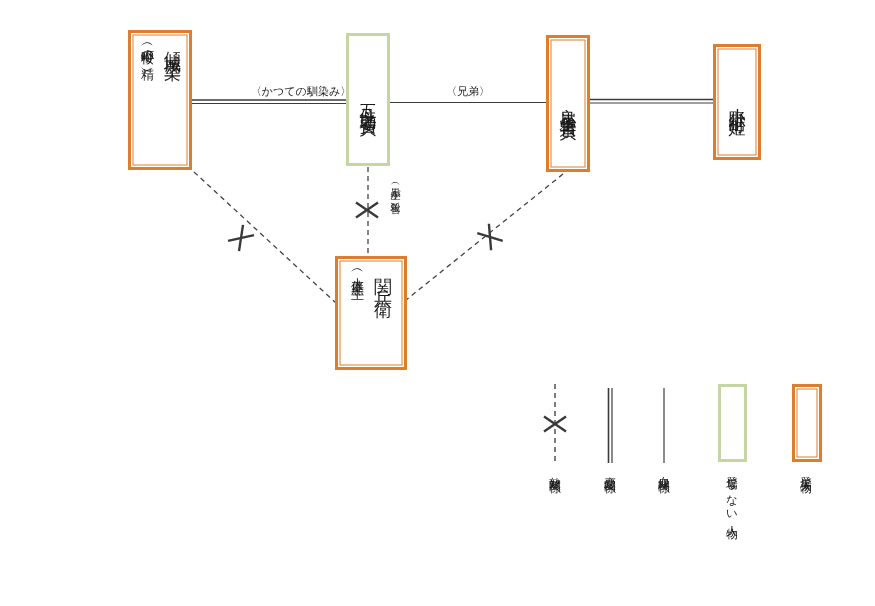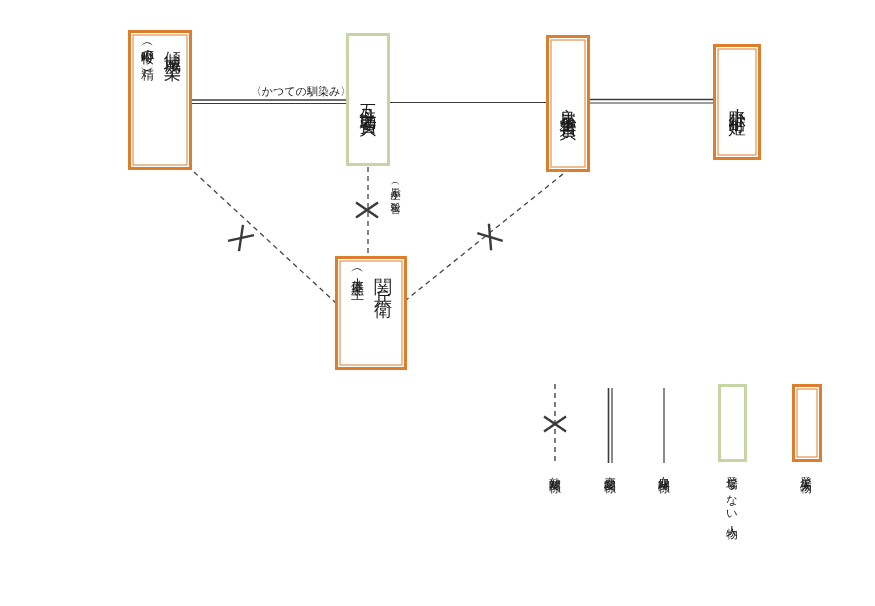--- a/index.html
+++ b/index.html
@@ -130,20 +130,21 @@
   </div>
 
   <div class="cbox orange-box box-sekibei">
     <div class="vtext">
       <span class="main">関兵衛</span>
       <span class="sub">（大伴黒主）</span>
     </div>
   </div>
 
   <div class="rel-label label-former">〈かつての馴染み〉</div>
+  <div class="rel-label label-brothers">〈兄弟〉</div>
   <div class="rel-label label-killed">（黒主が殺害）</div>
 
   <div class="legend-box green-box lg-green"></div>
   <div class="legend-box orange-box lg-orange"></div>
 
   <div class="legend-label ll-hostility">敵対関係</div>
   <div class="legend-label ll-romance">恋愛関係</div>
   <div class="legend-label ll-blood">血縁関係</div>
   <div class="legend-label ll-nonappear">登場しない人物</div>
   <div class="legend-label ll-appear">登場人物</div>

